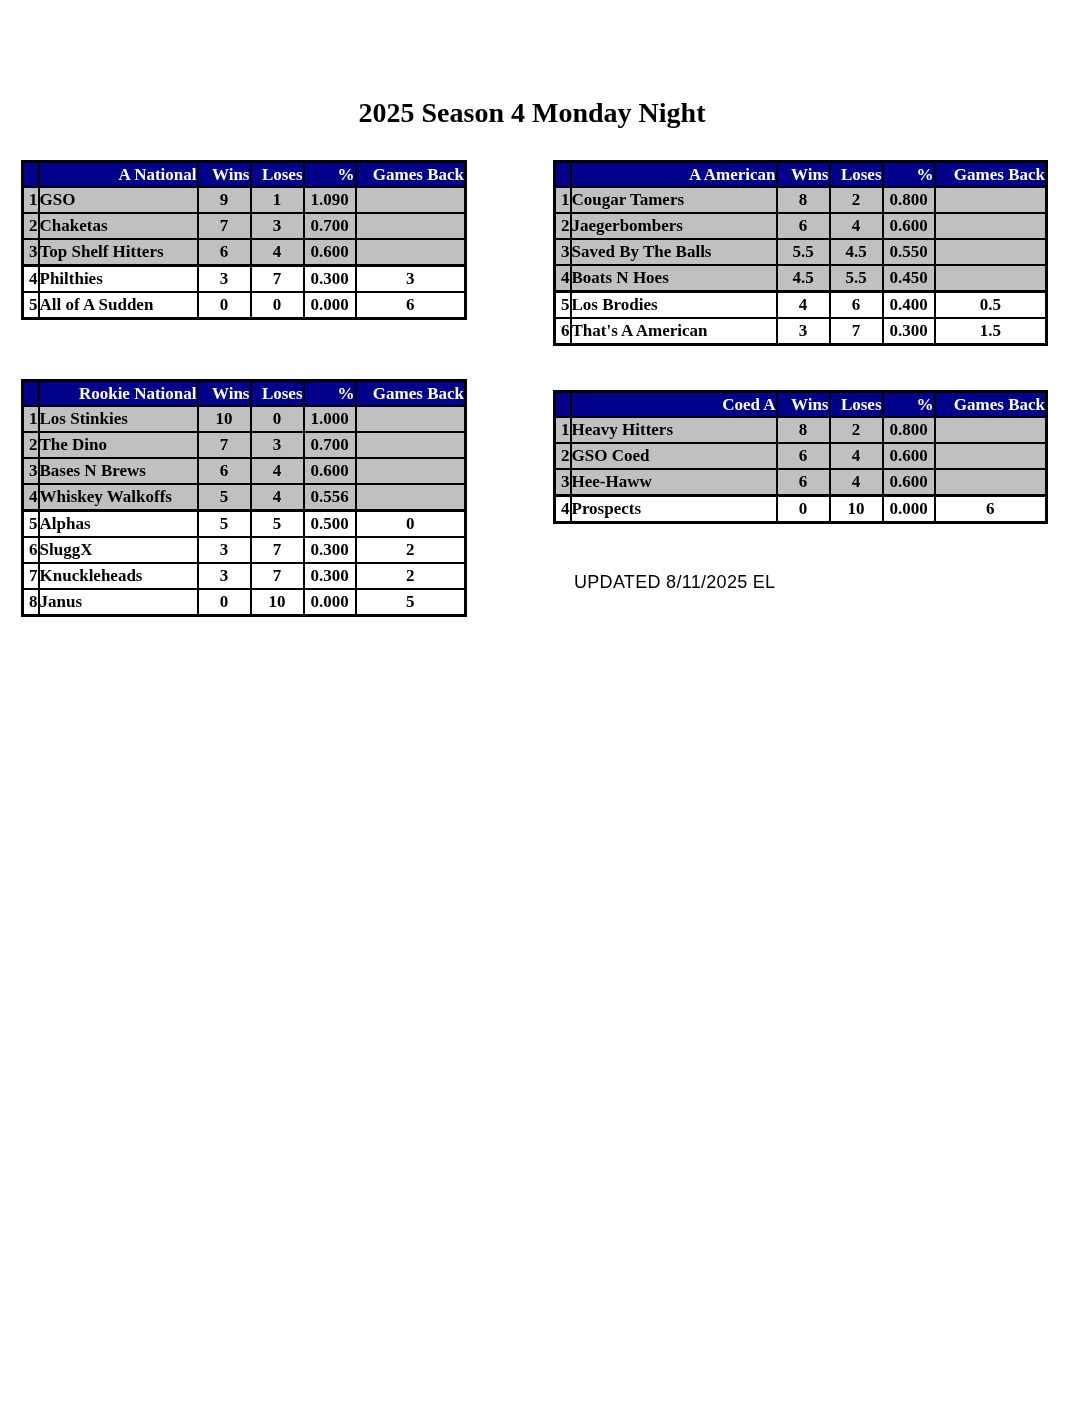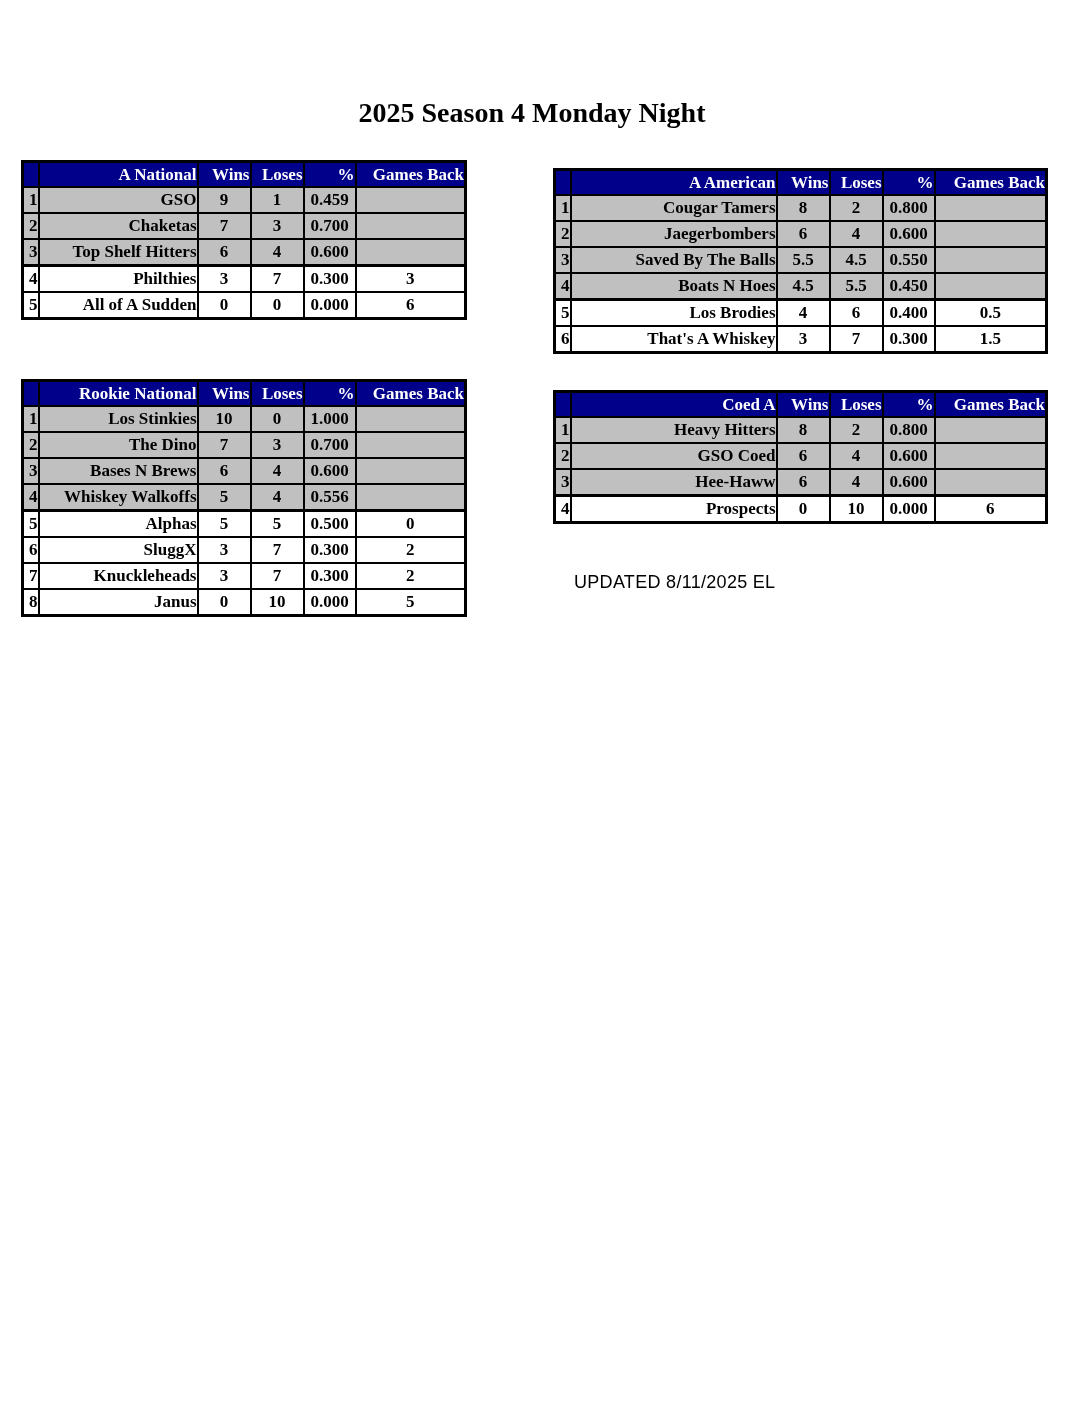--- a/index.html
+++ b/index.html
@@ -34,21 +34,21 @@
     overflow: hidden; white-space: nowrap;
     color: #000;
   }
   table.standings th {
     background: var(--header-bg, #00008B);
     color: var(--header-text, #fff);
     text-align: right;
     height: 23px; line-height: 23px;
   }
   td.rank { text-align: right; padding-right: 3px; }
-  td.team { text-align: right; padding-left: 4px; }
+  td.team { text-align: left; padding-left: 4px; }
   td.num  { text-align: center; }
   tr.shaded td { background: var(--shaded-bg, #C0C0C0); }
   tr.divider-top td { border-top-width: 3px; }
 
   .updated-note {
     position: absolute;
     left: 574px; top: 572px;
     font-family: "Liberation Sans", "DejaVu Sans", sans-serif;
     font-weight: normal; font-size: 18px; color: #000;
     letter-spacing: 0.3px;
@@ -79,21 +79,21 @@
         <th>%</th>
         <th>Games Back</th>
       </tr>
     </thead>
     <tbody>
         <tr class="shaded">
           <td class="rank">1</td>
           <td class="team">GSO</td>
           <td class="num">9</td>
           <td class="num">1</td>
-          <td class="num">0.459</td>
+          <td class="num">1.090</td>
           <td class="num"></td>
         </tr>
         <tr class="shaded">
           <td class="rank">2</td>
           <td class="team">Chaketas</td>
           <td class="num">7</td>
           <td class="num">3</td>
           <td class="num">0.700</td>
           <td class="num"></td>
         </tr>
@@ -117,21 +117,21 @@
           <td class="rank">5</td>
           <td class="team">All of A Sudden</td>
           <td class="num">0</td>
           <td class="num">0</td>
           <td class="num">0.000</td>
           <td class="num">6</td>
         </tr>
       </tbody>
   </table>
 
-  <table class="standings" style="left:553px; top:168px; width:492px;border-radius:18px;">
+  <table class="standings" style="left:553px; top:160px; width:492px;border-radius:18px;">
     <colgroup>
       <col style="width:16px">
         <col style="width:206px">
         <col style="width:53px">
       <col style="width:53px">
         <col style="width:52px">
         <col style="width:112px">
     </colgroup>
     <thead>
       <tr>
@@ -179,21 +179,21 @@
         <tr class="divider-top">
           <td class="rank">5</td>
           <td class="team">Los Brodies</td>
           <td class="num">4</td>
           <td class="num">6</td>
           <td class="num">0.400</td>
           <td class="num">0.5</td>
         </tr>
         <tr>
           <td class="rank">6</td>
-          <td class="team">That's A Whiskey</td>
+          <td class="team">That's A American</td>
           <td class="num">3</td>
           <td class="num">7</td>
           <td class="num">0.300</td>
           <td class="num">1.5</td>
         </tr>
       </tbody>
   </table>
 
   <table class="standings" style="left:21px; top:365px; width:443px;margin-top:14px;">
     <colgroup>

